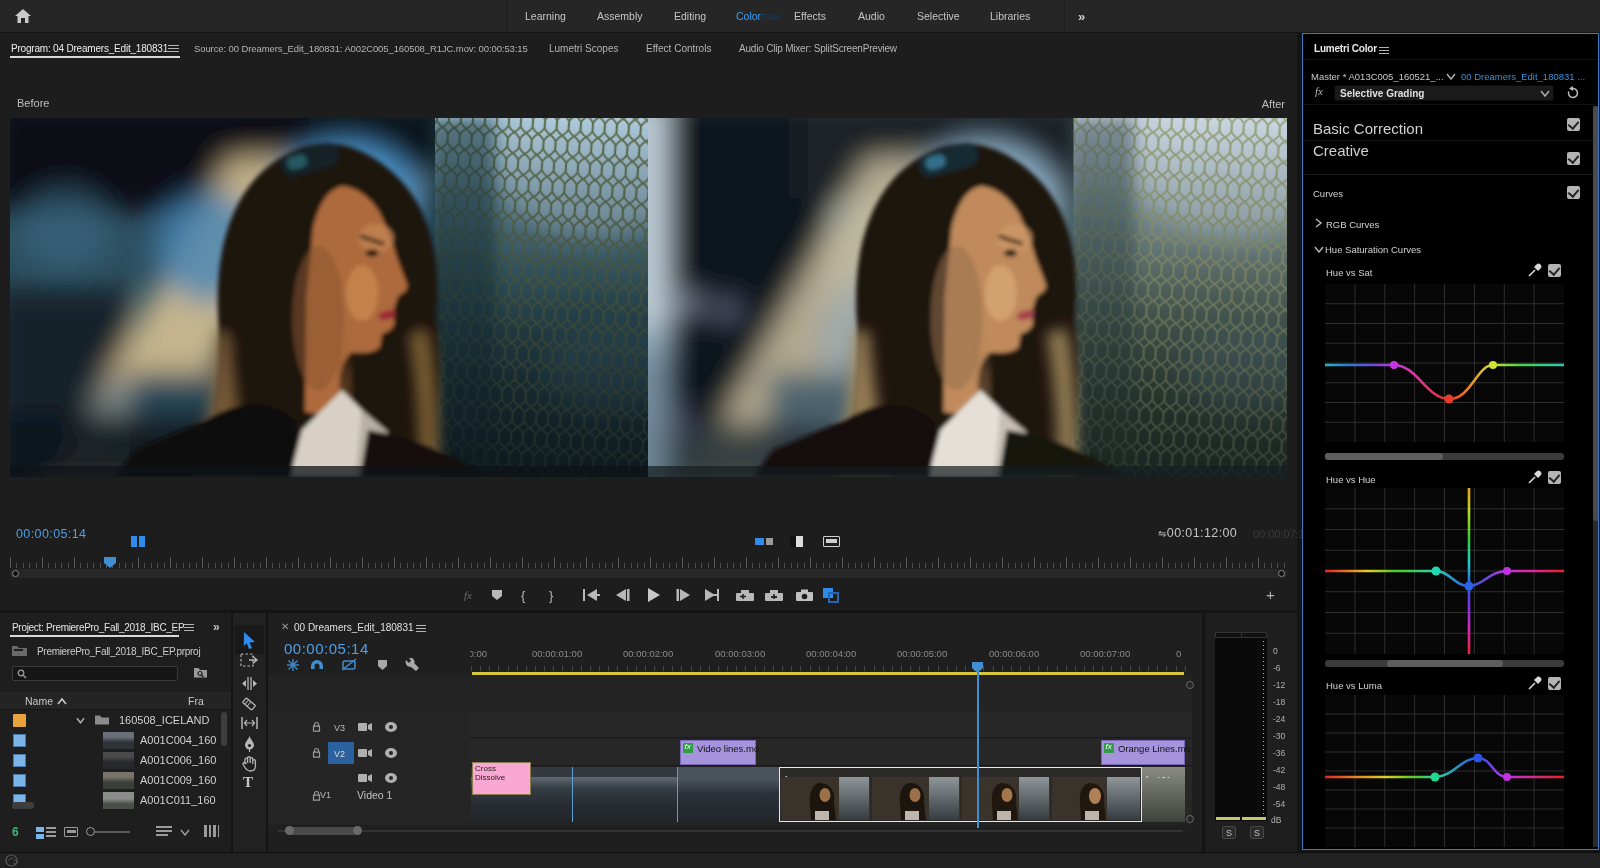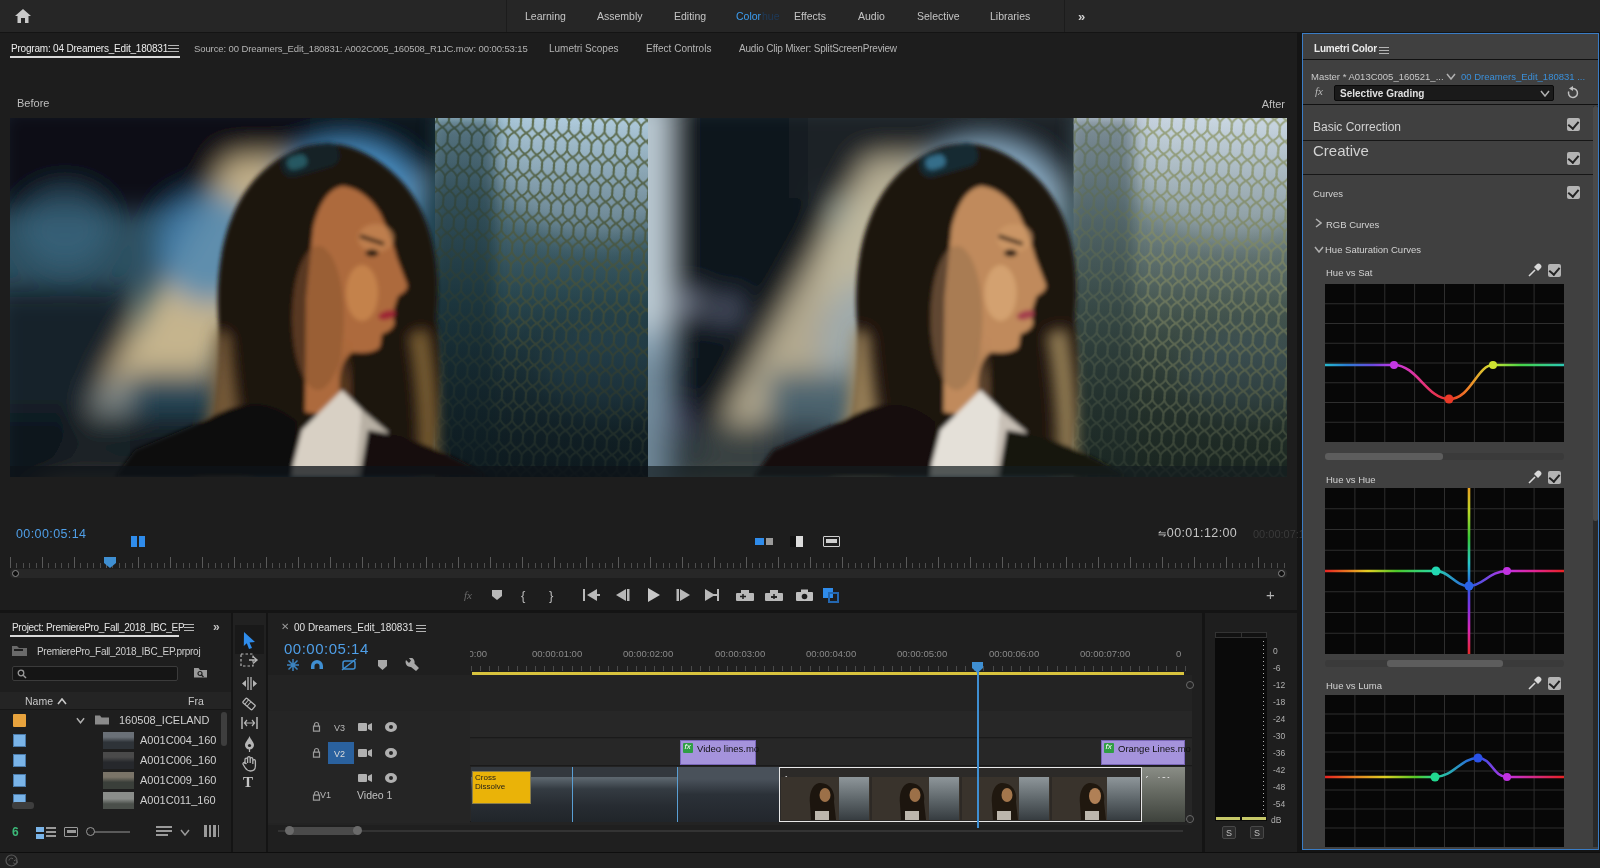--- a/index.html
+++ b/index.html
@@ -441,21 +441,21 @@
  <div class="txt" style="left:429px;top:130px;font-size:9.5px;color:#111">Video lines.mo</div>
  <div class="abs" style="left:833px;top:127px;width:84px;height:25px;background:#a593dc;border:1px solid #7a66b8"></div>
  <div class="abs" style="left:836px;top:130px;width:10px;height:10px;background:#2f9e44;border-radius:1px">
       <span style="position:absolute;left:1.5px;top:-1px;font-size:8px;font-style:italic;color:#fff">fx</span>
     </div>
  <div class="txt" style="left:850px;top:130px;font-size:9.5px;color:#111">Orange Lines.mo</div>
 
  <div class="abs" style="left:203px;top:154px;width:206px;height:55px;background:linear-gradient(180deg,#5c666e 0%,#5c666e 20%,#343b42 40%,#272c32 70%,#20252a 100%)"></div>
  <div class="abs" style="left:203px;top:154px;width:206px;height:10px;background:#33383e"></div>
  <div class="abs" style="left:267px;top:155px;width:142px;height:9px;white-space:nowrap;overflow:hidden"><span style="font-size:8px;color:#e8e8e8;font-style:italic">fx</span><span style="font-size:8px;color:#e8e8e8">&nbsp; A001C004_160508_R1JC.mov.mov</span></div>
- <div class="abs" style="left:204px;top:158px;width:59px;height:33px;background:#eab308;border:1px solid #8a7d4a">
+ <div class="abs" style="left:204px;top:149px;width:59px;height:33px;background:#f9a8d4;border:1px solid #8a7d4a">
       <div style="font-size:8px;color:#26221a;padding:1px 2px">Cross Dissolve</div>
     </div>
  <div class="abs" style="left:304px;top:154px;width:1px;height:55px;background:#5a9fd4"></div>
  <div class="abs" style="left:409px;top:154px;width:1.5px;height:55px;background:#5a9fd4"></div>
  <div class="abs" style="left:410px;top:154px;width:101px;height:55px;background:linear-gradient(180deg,#49515a 0%,#49515a 22%,#2b3138 50%,#22262c 100%)"></div>
 
  <div class="abs" style="left:511px;top:154px;width:363px;height:55px;background:#2c2a28;border:1.5px solid #e8e8e8"></div>
  <div class="abs" style="left:513px;top:156px;width:359px;height:8px;background:#2c2a28"></div>
  <div class="abs" style="left:516px;top:156px;width:350px;height:9px;white-space:nowrap;overflow:hidden"><span style="font-size:8.5px;color:#e8e8e8;font-style:italic">fx</span><span style="font-size:8.5px;color:#e8e8e8">&nbsp; A013C005_160521_R1J &nbsp;&nbsp;&nbsp;&nbsp;&nbsp;&nbsp;&nbsp;&nbsp; Mov_00…</span></div>
  <svg class="abs" style="left:513px;top:164px" width="359" height="43" viewBox="0 0 359 43" preserveAspectRatio="none">
@@ -525,21 +525,21 @@
  <div class="txt" style="left:68px;top:118px;font-size:8.5px;color:#b0b0b0">-30</div>
  <div class="txt" style="left:68px;top:135px;font-size:8.5px;color:#b0b0b0">-36</div>
  <div class="txt" style="left:68px;top:152px;font-size:8.5px;color:#b0b0b0">-42</div>
  <div class="txt" style="left:68px;top:169px;font-size:8.5px;color:#b0b0b0">-48</div>
  <div class="txt" style="left:68px;top:186px;font-size:8.5px;color:#b0b0b0">-54</div>
  <div class="txt" style="left:66px;top:202px;font-size:8.5px;color:#b0b0b0">dB</div>
  <div class="abs" style="left:17px;top:213px;width:14px;height:13px;background:#2b2b2b;border:1px solid #484848;border-radius:2px;text-align:center;font-size:9px;color:#c0c0c0;line-height:13px">S</div>
  <div class="abs" style="left:45px;top:213px;width:14px;height:13px;background:#2b2b2b;border:1px solid #484848;border-radius:2px;text-align:center;font-size:9px;color:#c0c0c0;line-height:13px">S</div>
 </div>
 
-<div class="abs" id="lumetri" style="left:1302px;top:33px;width:297px;height:817px;background:#404040;border:1.5px solid #3a7cc4">
+<div class="abs" id="lumetri" style="left:1302px;top:33px;width:297px;height:817px;background:#000000;border:1.5px solid #3a7cc4">
  <div class="txt" style="left:11px;top:9px;font-size:10px;font-weight:bold;color:#eaeaea;letter-spacing:-0.2px">Lumetri Color</div>
  <div class="abs" style="left:76px;top:13px;width:10px;height:7px;border-top:1px solid #b5b5b5;border-bottom:1px solid #b5b5b5">
       <div style="margin-top:2px;height:1px;background:#b5b5b5"></div>
     </div>
  <div class="sep" style="left:0;top:25px;width:295px;background:#111"></div>
  <div class="txt" style="left:8px;top:37px;font-size:9.5px;color:#c9c9c9">Master * A013C005_160521_...</div>
  <svg class="abs" style="left:143px;top:39px" width="10" height="7" viewBox="0 0 10 7">
       <path d="M1 1 L5 6 L9 1" stroke="#b0b0b0" stroke-width="1.5" fill="none"></path>
     </svg>
  <div class="txt" style="left:158px;top:37px;font-size:9.5px;color:#3a8fd9">00 Dreamers_Edit_180831 ...</div>
@@ -547,21 +547,21 @@
  <div class="abs" style="left:31px;top:51px;width:220px;height:16px;background:#1a1a1a;border:1px solid #0a0a0a;border-radius:2px"></div>
  <div class="txt" style="left:37px;top:54px;font-size:10px;font-weight:bold;color:#e0e0e0">Selective Grading</div>
  <svg class="abs" style="left:237px;top:56px" width="10" height="7" viewBox="0 0 10 7">
       <path d="M1 1 L5 6 L9 1" stroke="#b0b0b0" stroke-width="1.5" fill="none"></path>
     </svg>
  <svg class="abs" style="left:263px;top:52px" width="14" height="14" viewBox="0 0 14 14">
       <path d="M7 2.5 a4.5 4.5 0 1 1 -4.3 3" fill="none" stroke="#c0c0c0" stroke-width="1.5"></path>
       <path d="M7 0 v5 l-4 -2.5 Z" fill="#c0c0c0"></path>
     </svg>
  <div class="sep" style="left:0;top:70px;width:295px;background:#111"></div>
- <div class="txt" style="left:10px;top:86px;font-size:12px;color:#d2d2d2">Basic Correction</div>
+ <div class="txt" style="left:10px;top:86px;font-size:15px;color:#d2d2d2">Basic Correction</div>
  <div class="cb" style="left:264px;top:84px"></div>
  <div class="sep" style="left:0;top:106px;width:295px"></div>
  <div class="txt" style="left:10px;top:108px;font-size:15px;color:#d2d2d2">Creative</div>
  <div class="cb" style="left:264px;top:118px"></div>
  <div class="sep" style="left:0;top:140px;width:295px"></div>
  <div class="txt" style="left:10px;top:154px;font-size:9.5px;color:#d2d2d2">Curves</div>
  <div class="cb" style="left:264px;top:152px"></div>
  <svg class="abs" style="left:12px;top:184px" width="7" height="10" viewBox="0 0 7 10">
       <path d="M1 1 L6 5 L1 9" stroke="#b0b0b0" stroke-width="1.5" fill="none"></path>
     </svg>

